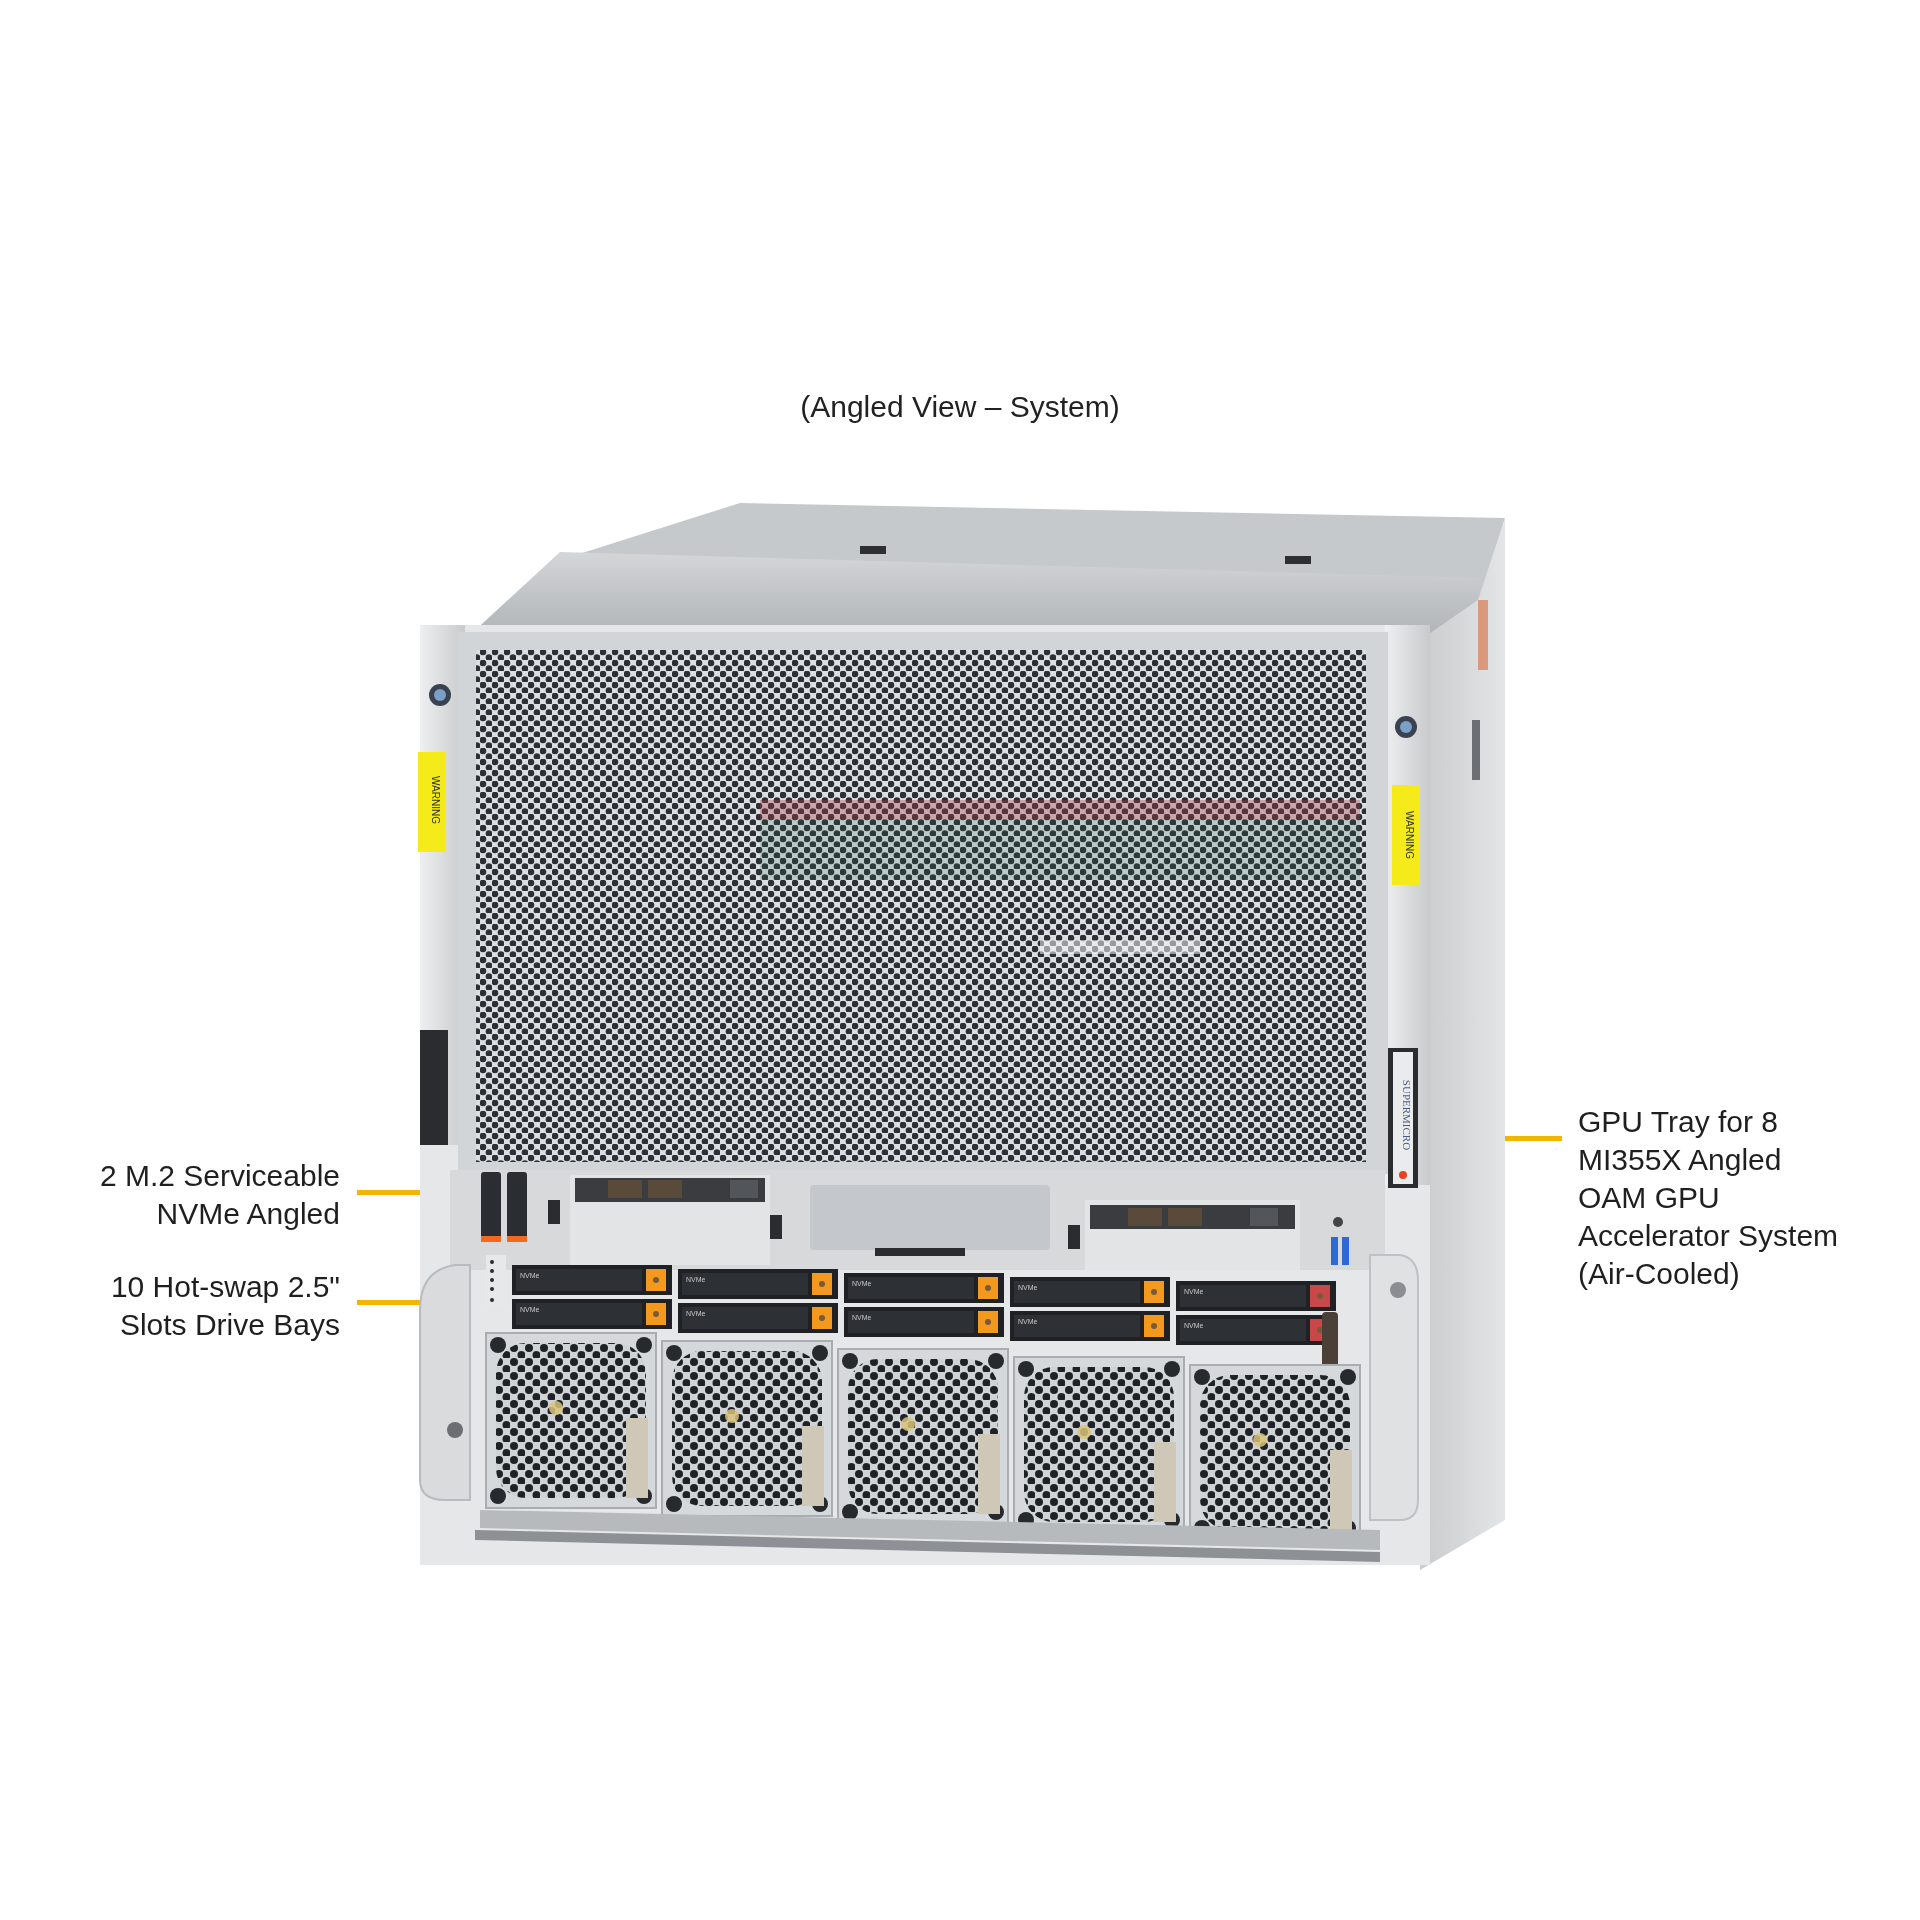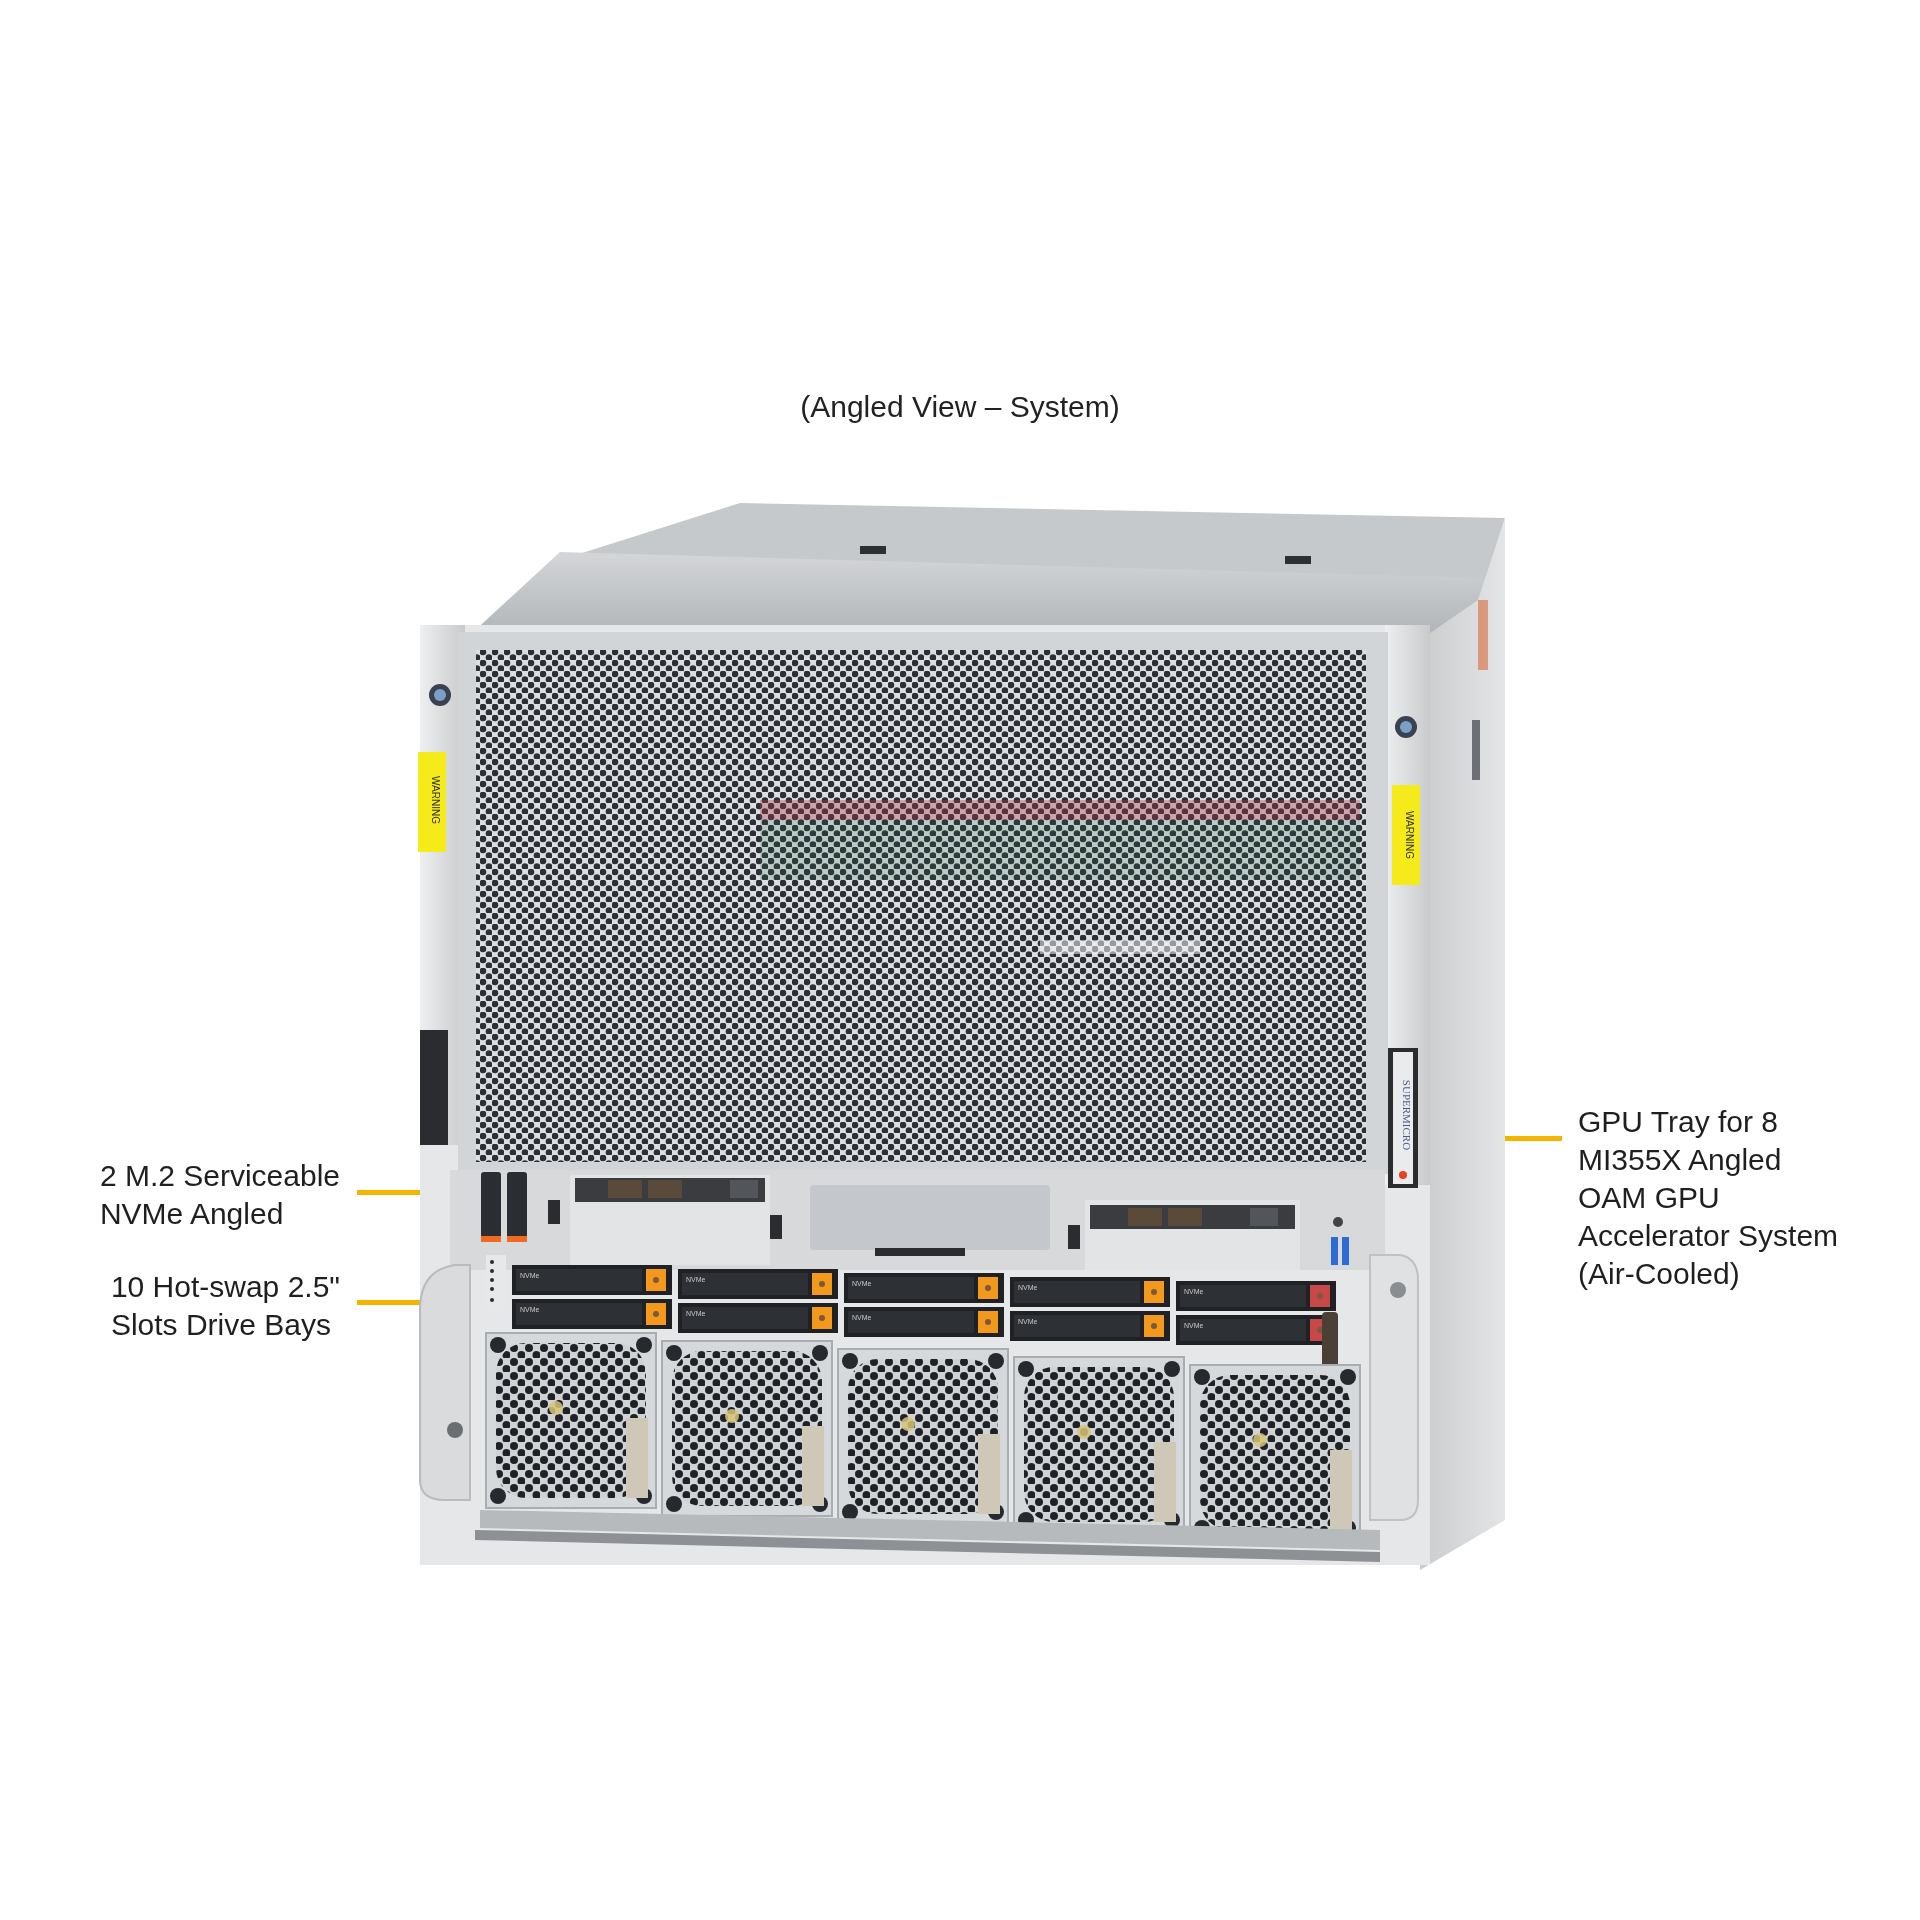--- a/index.html
+++ b/index.html
@@ -3,21 +3,21 @@
 <meta charset="utf-8">
 <style>
   html, body { margin: 0; padding: 0; background: #ffffff; }
   body { width: 1920px; height: 1920px; position: relative; overflow: hidden;
          font-family: "Liberation Sans", sans-serif; color: #1a1a1a; }
 
   .caption { position: absolute; left: 0; width: 1920px; top: 390px; text-align: center;
              font-size: 30px; color: #222; }
 
   .callout-text { position: absolute; font-size: 30px; line-height: 38px; color: #1f1f1f; }
-  .callout-left { text-align: left; }
+  .callout-left { text-align: right; }
   .leader { position: absolute; height: 5px; background: #f5b400; }
 
   svg.server { position: absolute; left: 0; top: 0; }
 </style>
 </head>
 <body>
 
 <div class="caption">(Angled View – System)</div>
 
 <div class="callout-text callout-left" style="right:1580px; top:1157px;">

